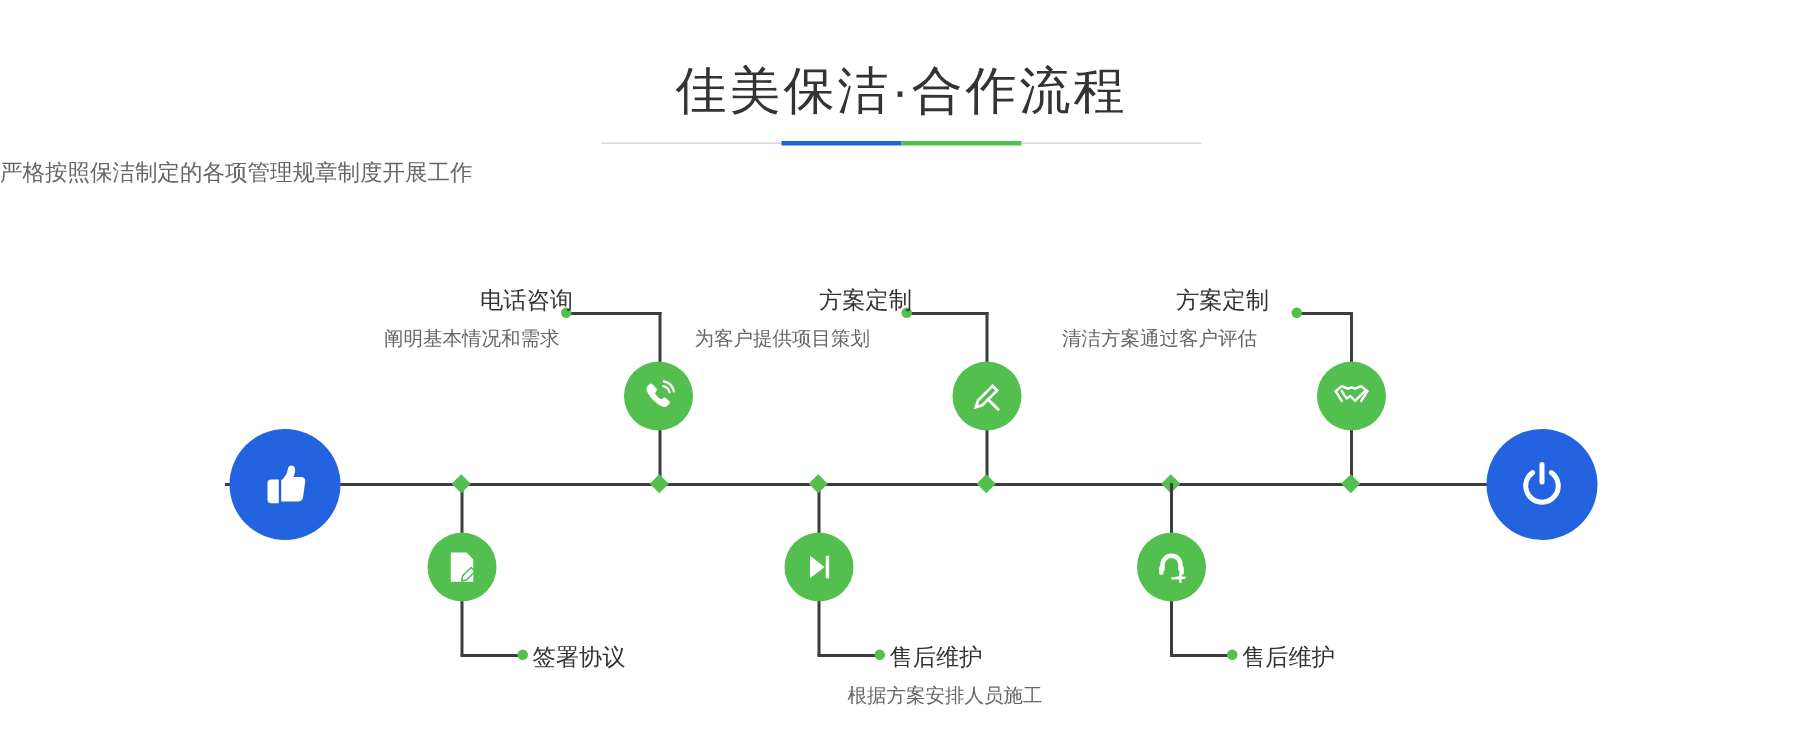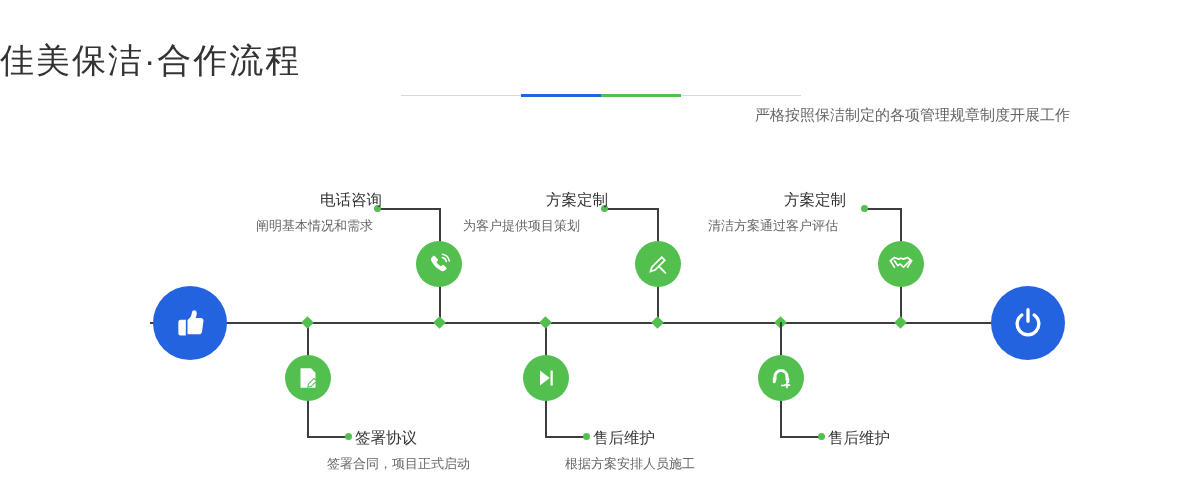--- a/index.html
+++ b/index.html
@@ -18,21 +18,21 @@
     width: 1202px;
     height: 502px;
   }
 
   
   .title {
     position: absolute;
     top: 38px;
     left: 0;
     width: 1202px;
-    text-align: left;
+    text-align: center;
     font-size: 34px;
     letter-spacing: 2px;
     color: #333333;
     font-weight: normal;
   }
   .rule-wrap {
     position: absolute;
     top: 94px;
     left: 401px;
     width: 400px;
@@ -68,21 +68,21 @@
     top: 0;
     width: 80px;
     height: 3px;
     background: #53bf4e;
   }
   .subtitle {
     position: absolute;
     top: 106px;
     left: 0;
     width: 1070px;
-    text-align: right;
+    text-align: left;
     font-size: 15px;
     color: #666666;
   }
 
   
   .axis {
     position: absolute;
     left: 150px;
     top: 322px;
     width: 902px;
@@ -204,21 +204,20 @@
   <div class="diamond" style="left:303px; top:318px;"></div>
   <div class="node" style="left:285px; top:355px;">
     <span>
       <svg width="24" height="24" viewBox="0 0 32 32" fill="#ffffff">
         <path d="M6 3h14l6 6v20H6V3zm3 7h8v2H9v-2zm0 5h12v2H9v-2zm0 5h12v2H9v-2z"></path>
         <path d="M24 16.5l3.5 3.5-7.5 7.5-4.2.7.7-4.2 7.5-7.5z" fill="#ffffff" stroke="#53bf4e" stroke-width="1.4"></path>
       </svg>
     </span>
   </div>
   <div class="lbl-title" style="left:355px; top:428px;">签署协议</div>
-  <div class="lbl-desc" style="left:327px; top:455px;">签署合同，项目正式启动</div>
 
   <div class="connector" style="left:657px; top:208px; width:2px; height:114px;"></div>
   <div class="connector" style="left:604px; top:208px; width:55px; height:2px;"></div>
   <div class="dot" style="left:601px; top:205px;"></div>
   <div class="diamond" style="left:653px; top:318px;"></div>
   <div class="node" style="left:635px; top:241px;">
     <span>
       <svg width="24" height="24" viewBox="0 0 32 32" fill="none" stroke="#ffffff" stroke-width="2.3" stroke-linecap="round">
         <path d="M6 26l6-2 13-13-4-4L8 20l-2 6z"></path>
         <path d="M21 7l4 4"></path>

